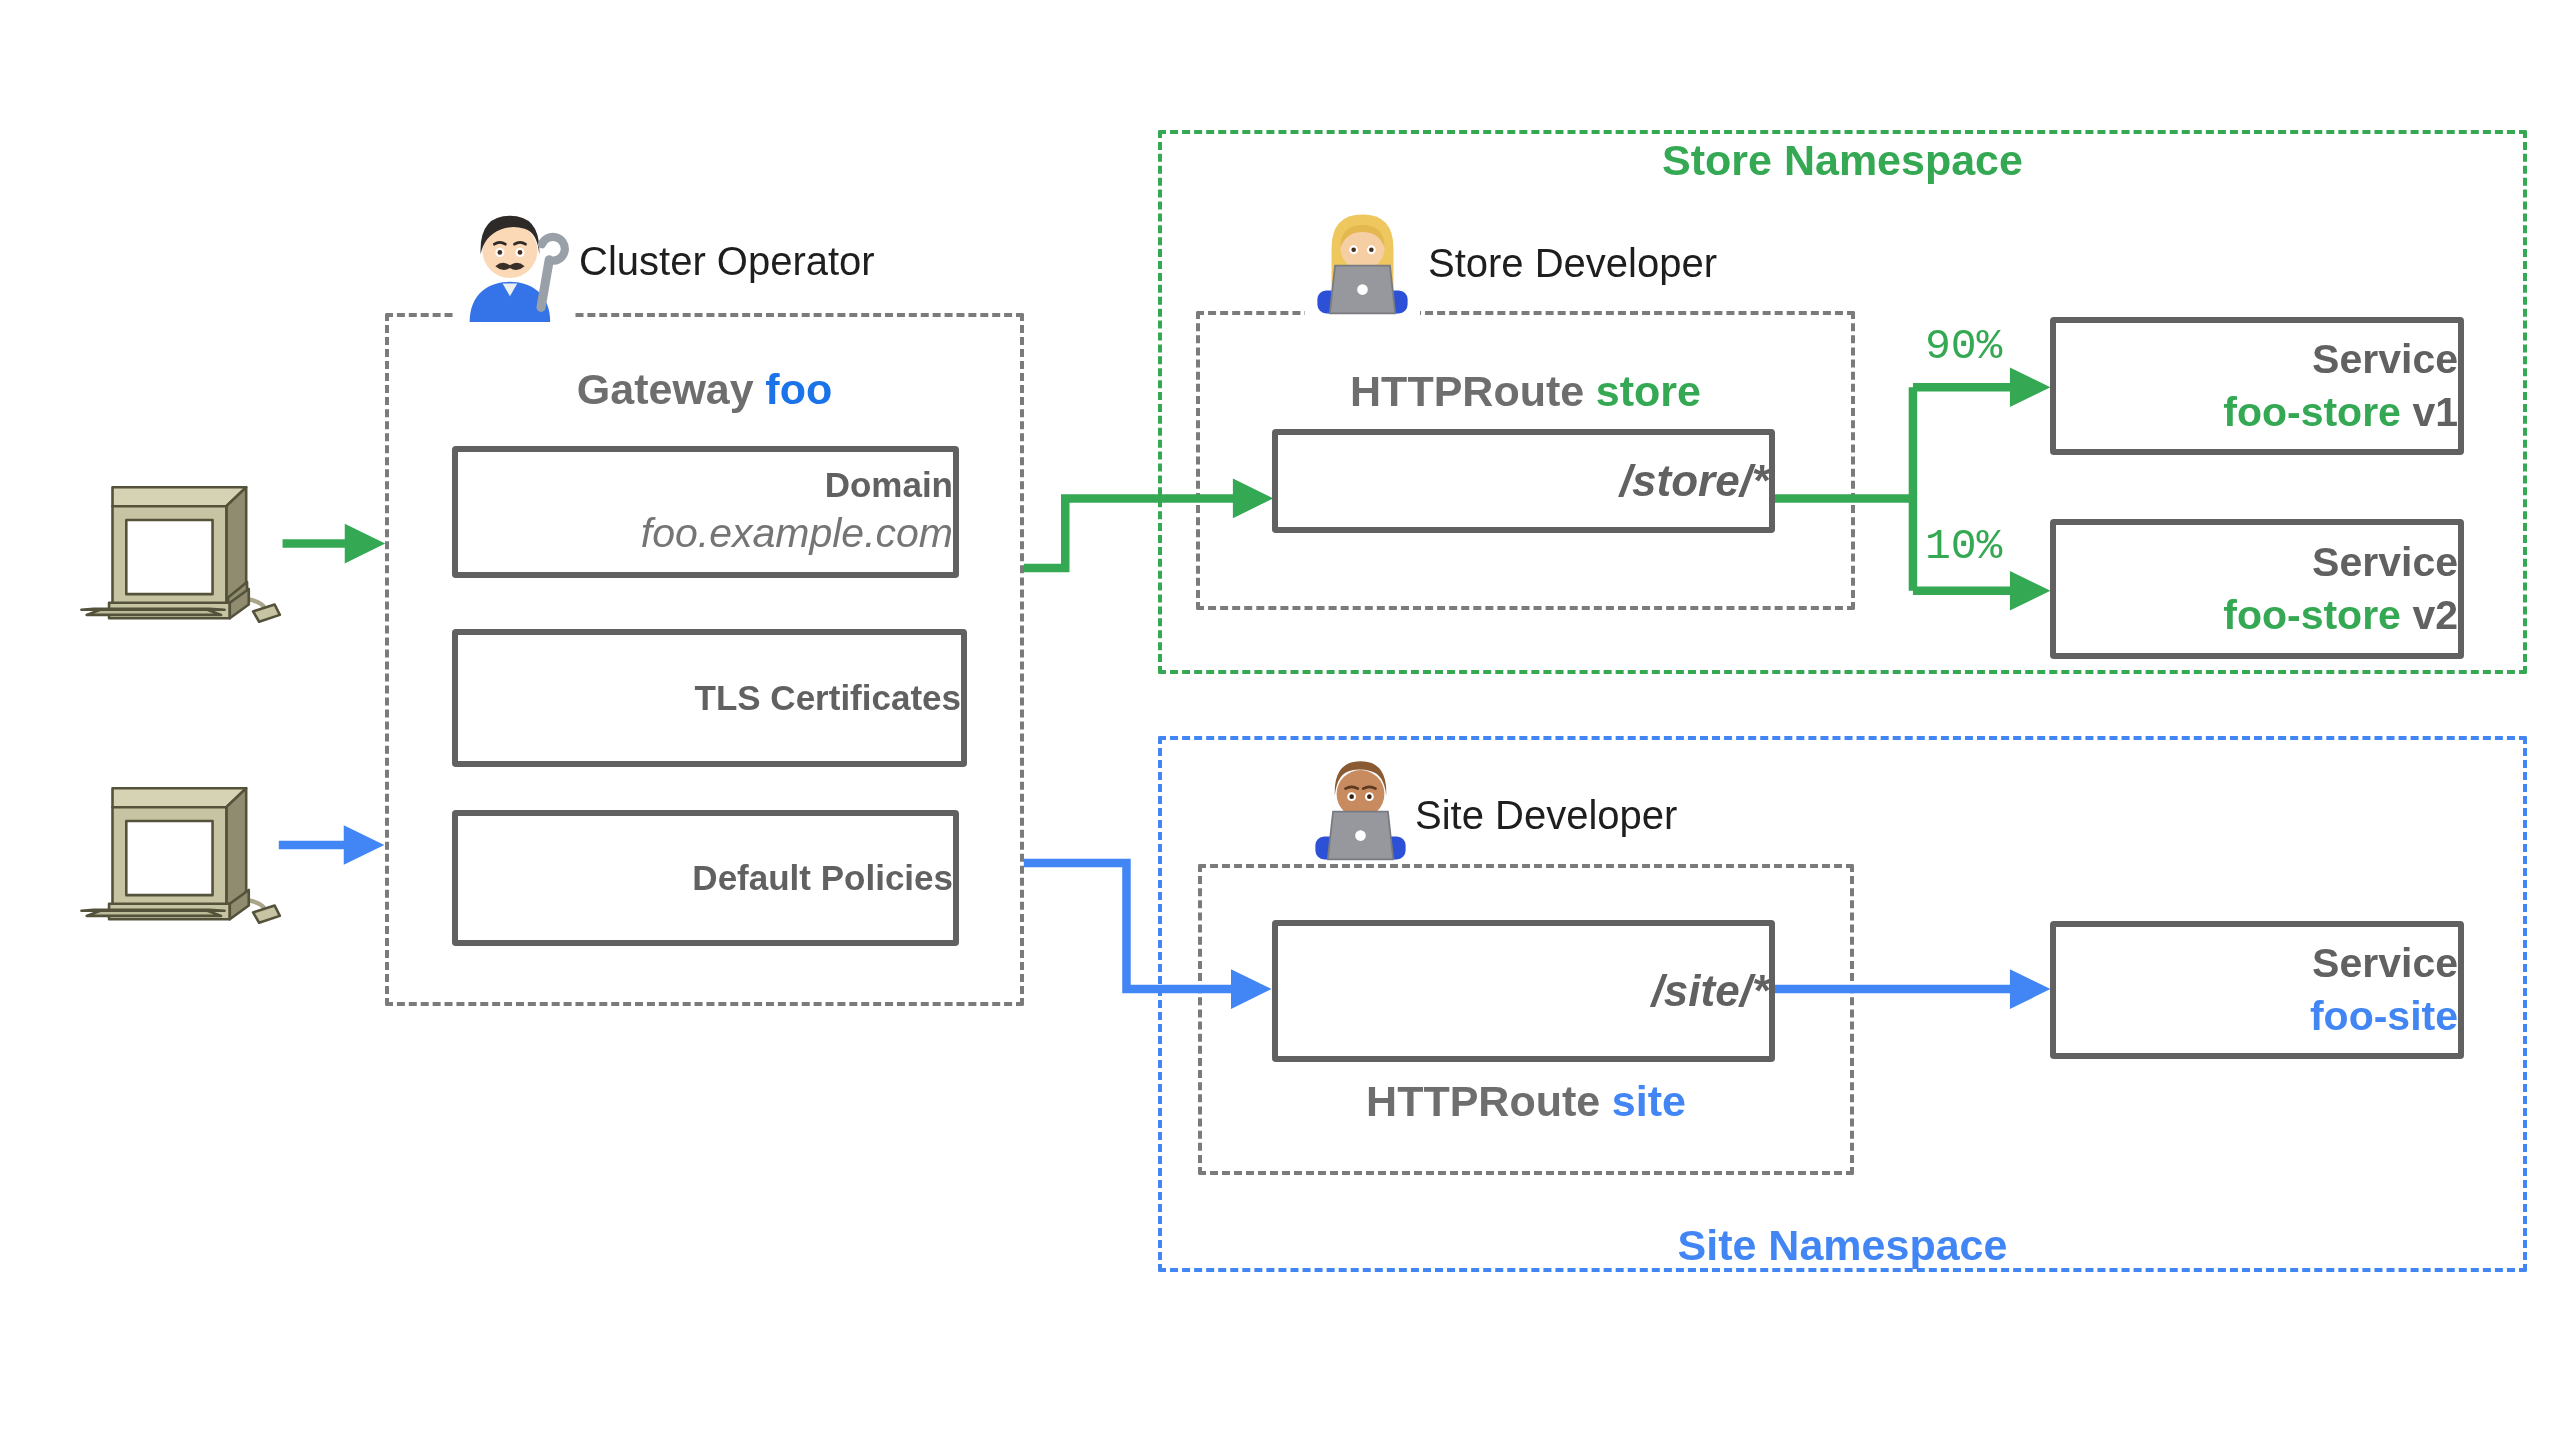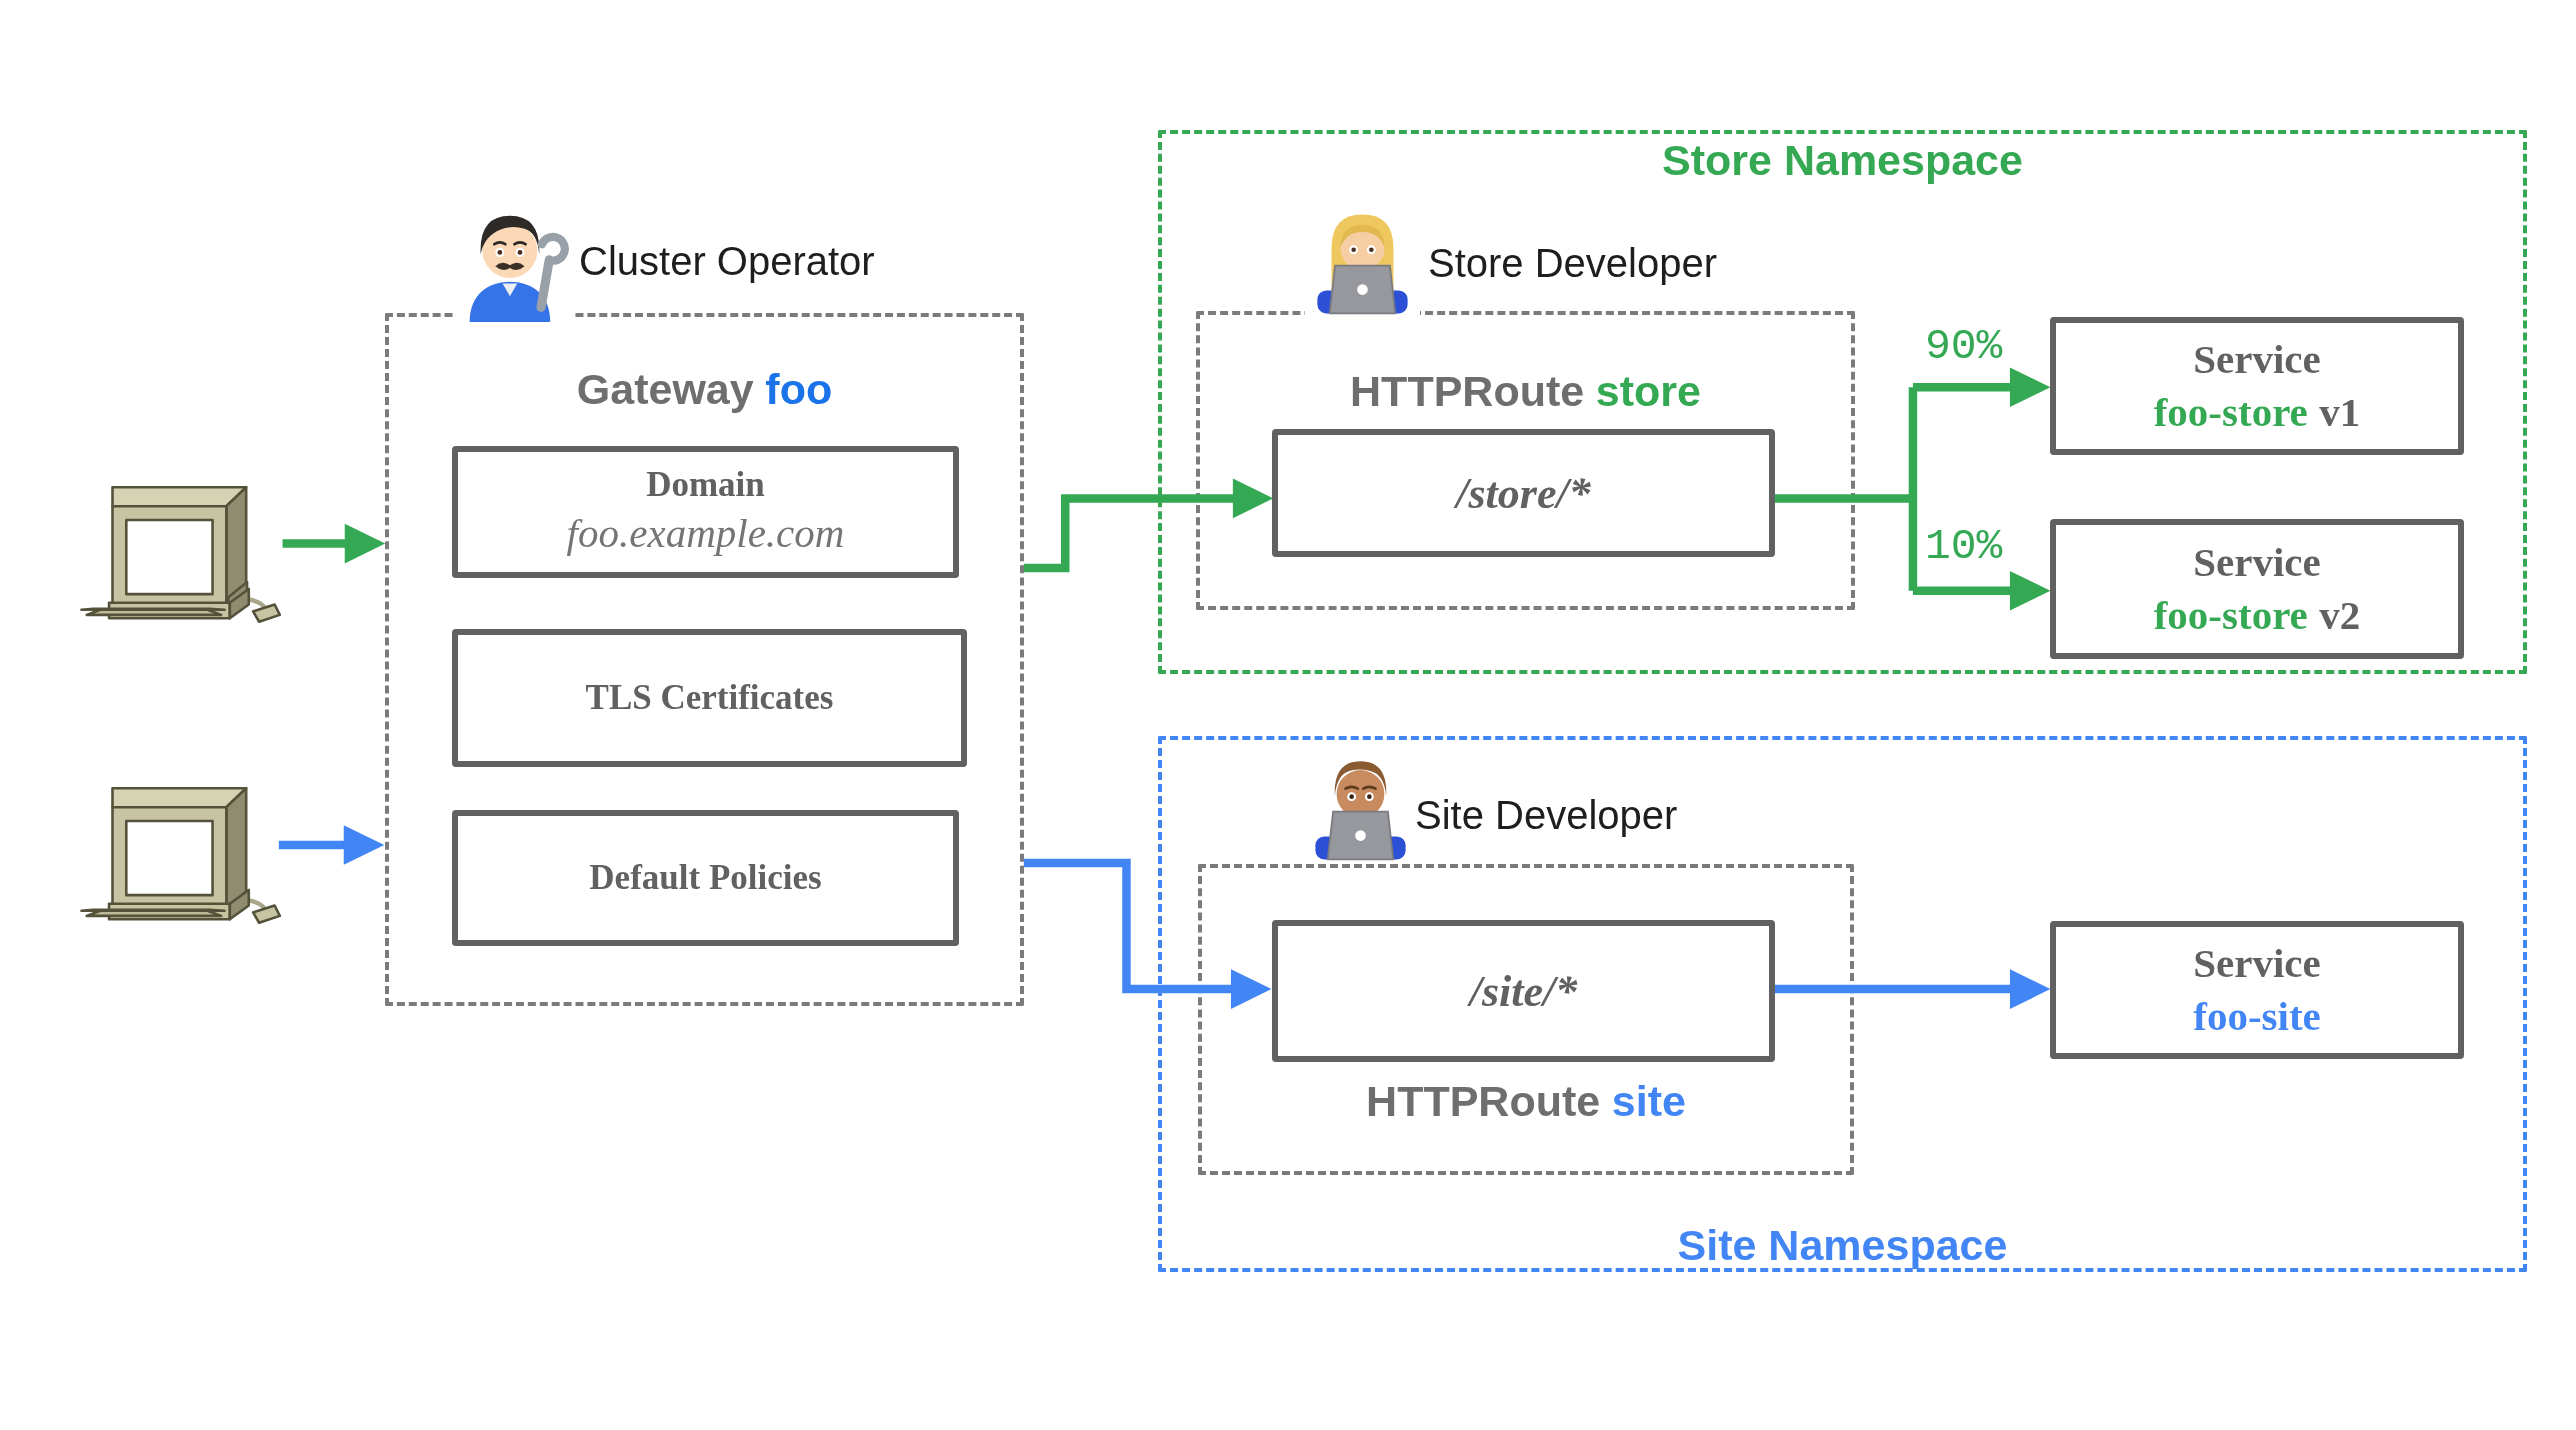--- a/index.html
+++ b/index.html
@@ -13,22 +13,22 @@
   .canvas{position:relative;width:2576px;height:1431px;background:#fff;overflow:hidden;}
 
   
   .ns-box{position:absolute;border-radius:1.9px;background:transparent;}
   .dash-gray{border:4.7px dashed var(--dash-gray);}
   .dash-green{border:4.7px dashed var(--green);}
   .dash-blue{border:4.7px dashed var(--blue);}
 
   
   .solid-box{position:absolute;border:6.6px solid var(--border-gray);border-radius:3.8px;
-    background:#fff;display:flex;flex-direction:column;align-items:center;justify-content:center;
-    text-align:center;z-index:3;font-family:Liberation Serif, serif;}
+    background:#fff;display:flex;flex-direction:column;align-items:flex-end;justify-content:center;
+    text-align:center;z-index:3;}
   .box-title{font-weight:700;font-size:35px;color:var(--gray-text);line-height:1.25;}
   .box-italic{font-style:italic;font-size:41px;color:#757575;line-height:1.3;}
   .route-path{font-weight:700;font-style:italic;font-size:44px;color:var(--gray-text);}
   .svc-l1{font-weight:700;font-size:41px;color:var(--gray-text);line-height:1.3;}
   .svc-l2{font-weight:700;font-size:41px;line-height:1.3;color:var(--gray-text);}
   .svc-ver{margin-left:0.28em;color:var(--gray-text);}
 
   
   .abs{position:absolute;}
   .person-label{font-size:40px;color:var(--text-black);white-space:nowrap;z-index:4;}
@@ -217,21 +217,21 @@
   <div class="solid-box" style="left:452px;top:810px;width:507px;height:136px;">
     <div class="box-title">Default Policies</div>
   </div>
 
   <div class="abs section-title ns-label-green centered" style="left:1158px;top:136px;width:1369px;">Store Namespace</div>
 
   <div class="abs section-title centered" style="left:1196px;top:367px;width:659px;">
     <span class="gray-part">HTTPRoute</span><span class="accent-green accent-gap">store</span>
   </div>
 
-  <div class="solid-box" style="left:1272px;top:429px;width:503px;height:128px;">
+  <div class="solid-box" style="left:1272px;top:429px;width:503px;height:104px;">
     <div class="route-path">/store/*</div>
   </div>
 
   <div class="pct" style="left:1925px;top:322px;">90%</div>
   <div class="pct" style="left:1925px;top:522px;">10%</div>
 
   <div class="solid-box" style="left:2050px;top:317px;width:414px;height:138px;">
     <div class="svc-l1">Service</div>
     <div class="svc-l2">
       <span class="accent-green">foo-store</span><span class="svc-ver">v1</span>

